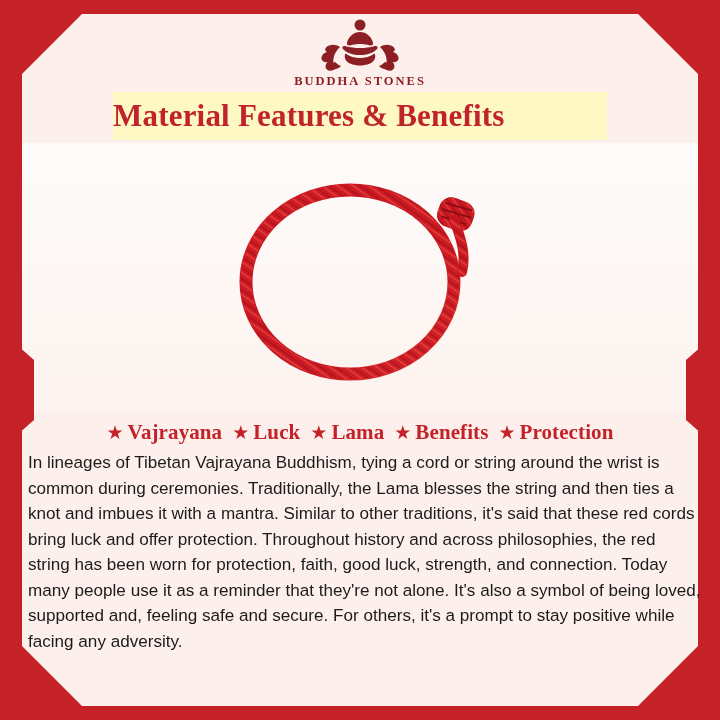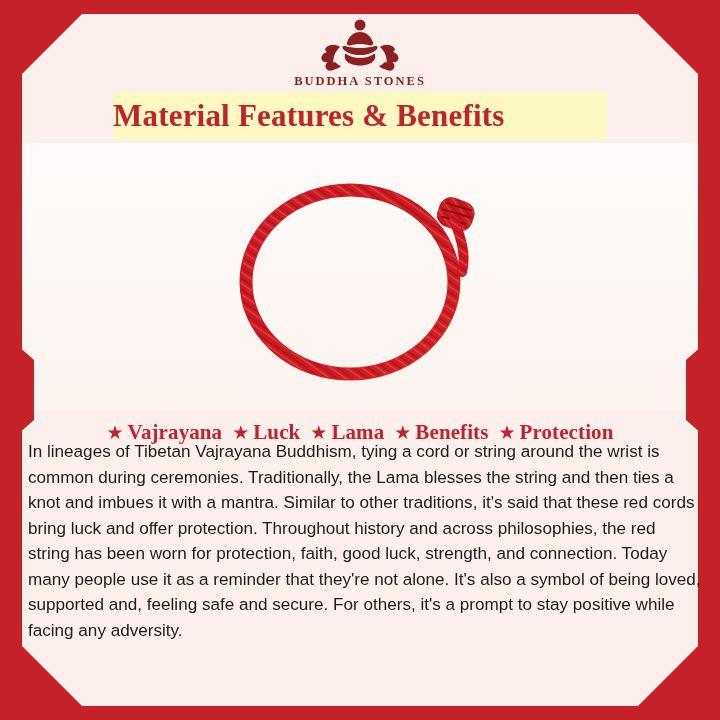--- a/index.html
+++ b/index.html
@@ -214,21 +214,21 @@
     font-family: "Liberation Serif", serif;
     font-weight: 700;
     font-size: 21px;
     letter-spacing: 0.1px;
   }
 
   
   .body-copy {
     position: absolute;
     left: 24px;
-    top: 439px;
+    top: 450px;
     width: 674px;
     padding: 0 4px;
     font-family: "Liberation Sans", sans-serif;
     font-size: 17.1px;
     line-height: 25.5px;
     color: #1b1b1b;
     text-align: left;
   }
 </style>
 </head>

